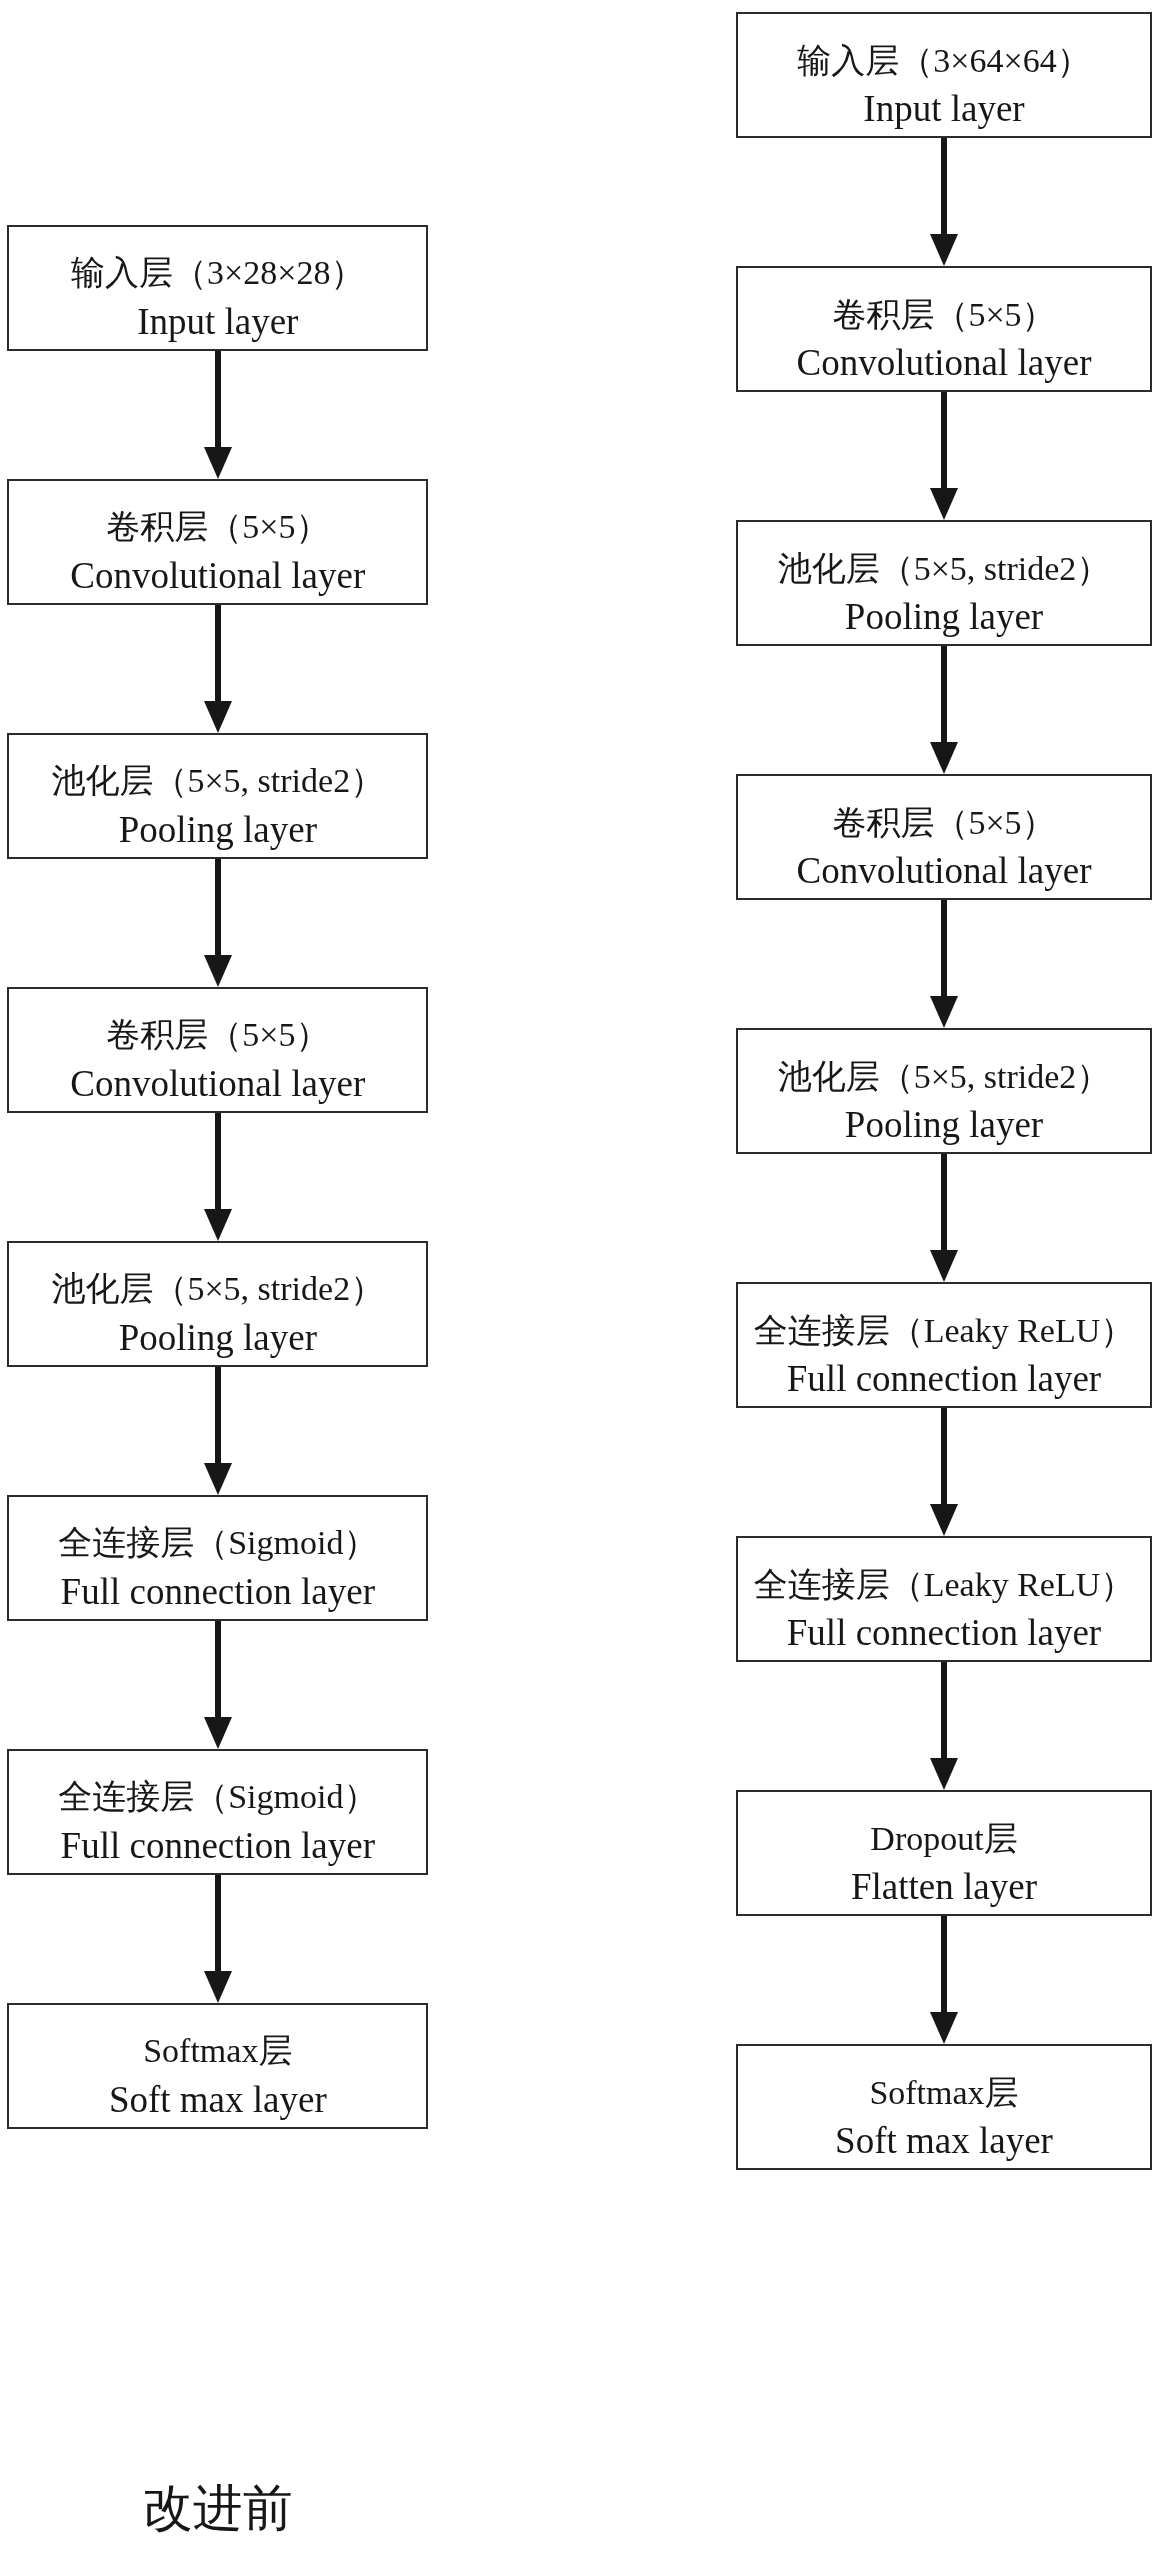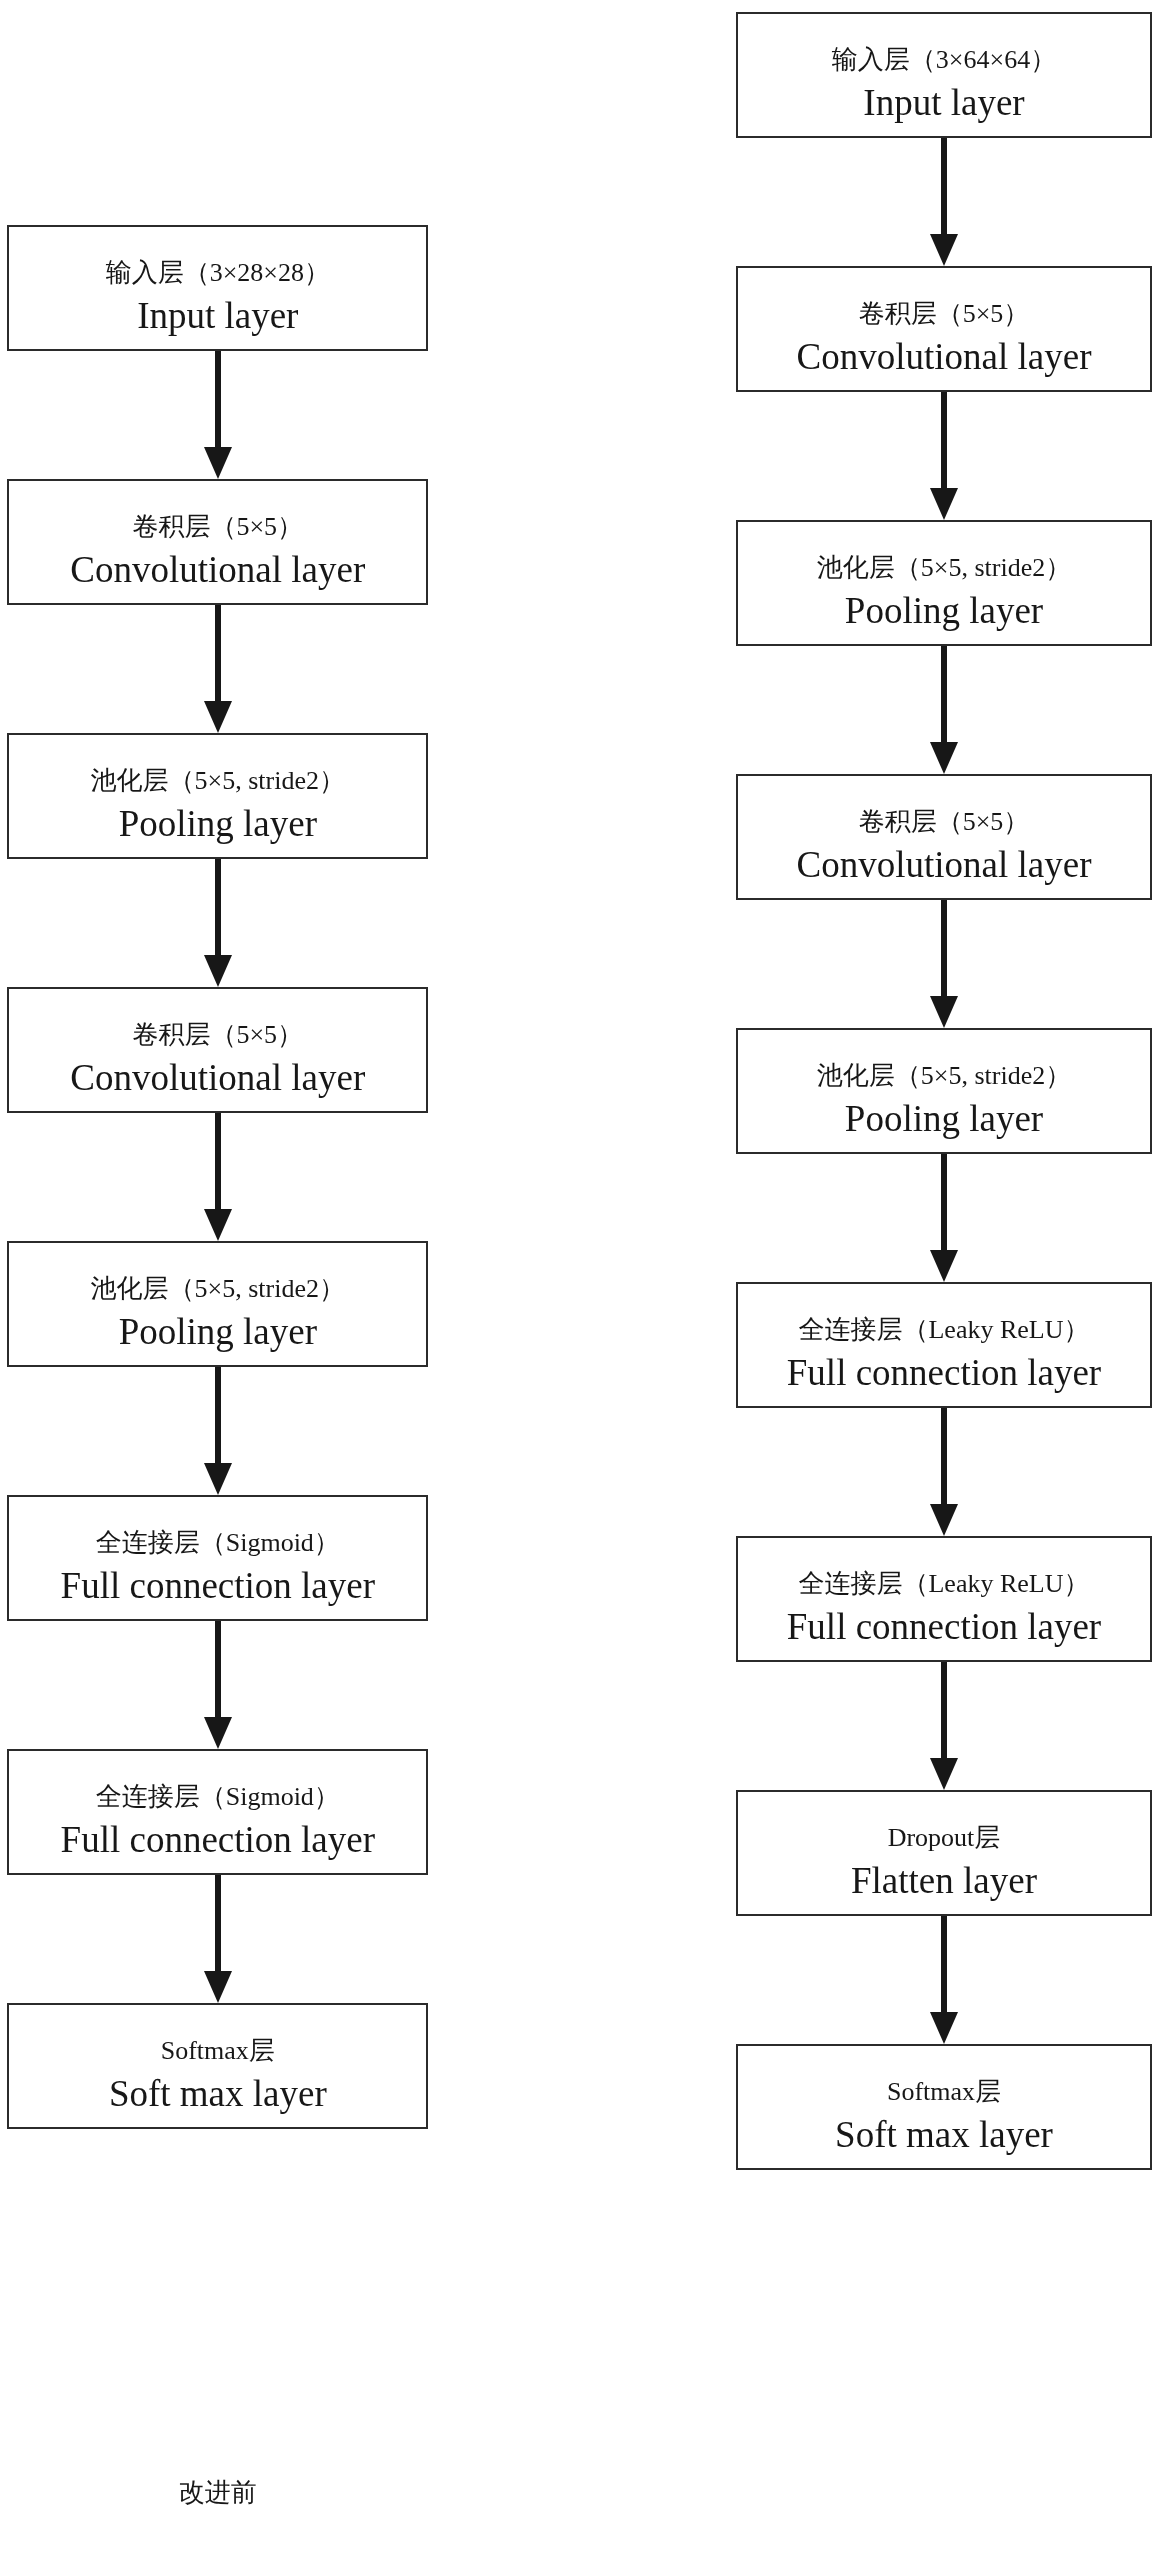--- a/index.html
+++ b/index.html
@@ -15,39 +15,39 @@
 
   .box {
     box-sizing: border-box;
     width: 100%; height: 126px;
     border: 2.4px solid #2b2b2b;
     background: #ffffff;
     display: flex; flex-direction: column;
     justify-content: center; align-items: center;
     text-align: center;
   }
-  .zh { font-size: 26px; line-height: 1.42; white-space: nowrap; margin-top: 19px; }
+  .zh { font-size: 34px; line-height: 1.42; white-space: nowrap; margin-top: 19px; }
   .en { font-size: 37px; line-height: 1.30; white-space: nowrap; }
 
   .arrow {
     height: 128px;
     display: flex; flex-direction: column; align-items: center;
   }
   .arrow .stem { width: 5.5px; flex: 1 1 auto; background: #171717; }
   .arrow .head {
     width: 0; height: 0;
     border-left: 14.7px solid transparent;
     border-right: 14.7px solid transparent;
     border-top: 32px solid #171717;
   }
 
   .caption { position: absolute; text-align: center; }
   #caption-before { left: 7.3px;   width: 421px; top: 2477px; }
   #caption-after  { left: 736px; width: 416px; top: 2477px; }
-  .caption .zh-line { font-size: 26px; line-height: 1.25; text-align: center; }
+  .caption .zh-line { font-size: 50px; line-height: 1.25; text-align: center; }
   .caption .en-line { font-size: 37px; line-height: 1.22; }
 </style>
 </head>
 <body>
 
 <div id="col-before" class="column">
   <div class="node">
     <div class="box">
       <div class="zh">输入层（3×28×28）</div>
       <div class="en">Input layer</div>

